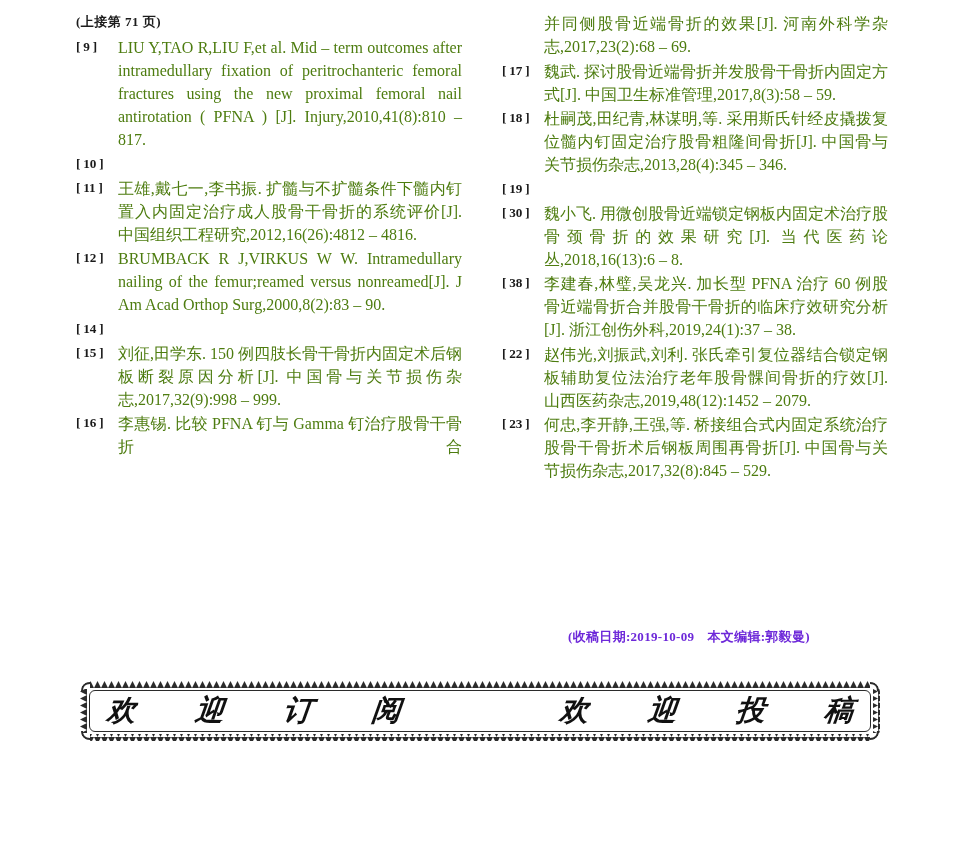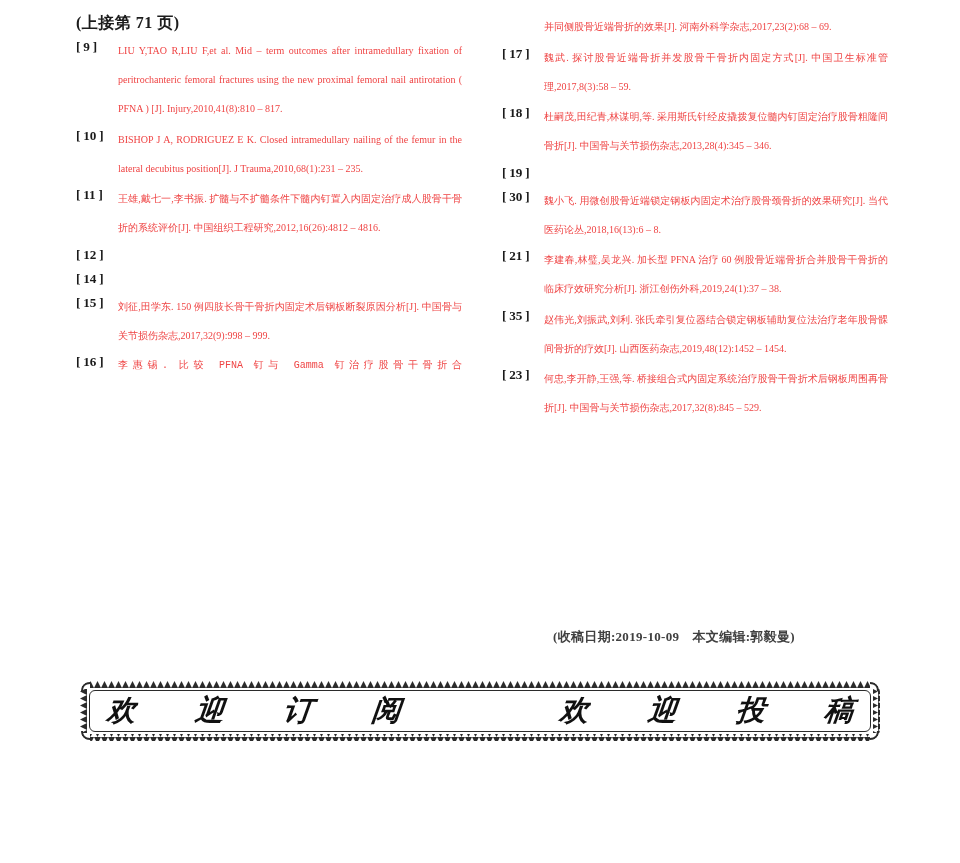--- a/index.html
+++ b/index.html
@@ -23,21 +23,21 @@
     width: 960px;
     height: 863px;
     background: #ffffff;
   }
 
   
   .cont-note {
     position: absolute;
     left: 76px;
     top: 13px;
-    font-size: 16px;
+    font-size: 13px;
     letter-spacing: 0.5px;
     font-weight: 600;
     color: #1c1c1c;
   }
 
   
   .columns {
     position: absolute;
     left: 76px;
     top: 36px;
@@ -62,46 +62,45 @@
     flex: 0 0 42px;
     font-size: 13.2px;
     line-height: 22.6px;
     white-space: nowrap;
     font-weight: 600;
     letter-spacing: -0.2px;
     color: #1a1a1a;
   }
   .ref-body {
     flex: 1 1 auto;
-    font-size: 10px;
-    line-height: 29px;
+    font-size: 16px;
+    line-height: 23px;
     text-align: justify;
     text-justify: inter-character;
     text-align-last: left;
     word-break: break-word;
-    color: #ef4444;
+    color: #4d7c0f;
   }
   .ref-body.last-justify {
     text-align-last: justify;
-    font-family: Liberation Mono, monospace;
   }
   
   .ref-cont .ref-num { visibility: hidden; }
 
   
   .recv-line {
     position: absolute;
-    left: 475px;
+    left: 490px;
     top: 628px;
     width: 398px;
     text-align: center;
     font-size: 13px;
     font-weight: 600;
     letter-spacing: 0.3px;
-    color: #404040;
+    color: #6d28d9;
   }
 
   
   .banner {
     position: absolute;
     left: 80px;
     top: 681px;
     width: 800px;
     height: 60px;
   }
@@ -145,28 +144,28 @@
 
   <div class="columns">
 
     <div class="col col-left">
       <div class="ref">
         <div class="ref-num">[ 9 ]</div>
         <div class="ref-body">LIU Y,TAO R,LIU F,et al. Mid – term outcomes after intramedullary fixation of peritrochanteric femoral fractures using the new proximal femoral nail antirotation ( PFNA ) [J]. Injury,2010,41(8):810 – 817.</div>
       </div>
       <div class="ref">
         <div class="ref-num">[ 10 ]</div>
-        <div class="ref-body">BISHOP J A, RODRIGUEZ E K. Closed intramedullary nailing of the femur in the lateral decubitus position[J]. J Trauma,2010,68(1):231 – 235.</div>
       </div>
       <div class="ref">
         <div class="ref-num">[ 11 ]</div>
         <div class="ref-body">王雄,戴七一,李书振. 扩髓与不扩髓条件下髓内钉置入内固定治疗成人股骨干骨折的系统评价[J]. 中国组织工程研究,2012,16(26):4812 – 4816.</div>
       </div>
       <div class="ref">
         <div class="ref-num">[ 12 ]</div>
+        <div class="ref-body">BRUMBACK R J,VIRKUS W W. Intramedullary nailing of the femur;reamed versus nonreamed[J]. J Am Acad Orthop Surg,2000,8(2):83 – 90.</div>
       </div>
       <div class="ref">
         <div class="ref-num">[ 14 ]</div>
       </div>
       <div class="ref">
         <div class="ref-num">[ 15 ]</div>
         <div class="ref-body">刘征,田学东. 150 例四肢长骨干骨折内固定术后钢板断裂原因分析[J]. 中国骨与关节损伤杂志,2017,32(9):998 – 999.</div>
       </div>
       <div class="ref">
         <div class="ref-num">[ 16 ]</div>
@@ -188,26 +187,26 @@
         <div class="ref-body">杜嗣茂,田纪青,林谋明,等. 采用斯氏针经皮撬拨复位髓内钉固定治疗股骨粗隆间骨折[J]. 中国骨与关节损伤杂志,2013,28(4):345 – 346.</div>
       </div>
       <div class="ref">
         <div class="ref-num">[ 19 ]</div>
       </div>
       <div class="ref">
         <div class="ref-num">[ 30 ]</div>
         <div class="ref-body">魏小飞. 用微创股骨近端锁定钢板内固定术治疗股骨颈骨折的效果研究[J]. 当代医药论丛,2018,16(13):6 – 8.</div>
       </div>
       <div class="ref">
-        <div class="ref-num">[ 21 ]</div>
+        <div class="ref-num">[ 38 ]</div>
         <div class="ref-body">李建春,林璧,吴龙兴. 加长型 PFNA 治疗 60 例股骨近端骨折合并股骨干骨折的临床疗效研究分析[J]. 浙江创伤外科,2019,24(1):37 – 38.</div>
       </div>
       <div class="ref">
-        <div class="ref-num">[ 35 ]</div>
-        <div class="ref-body">赵伟光,刘振武,刘利. 张氏牵引复位器结合锁定钢板辅助复位法治疗老年股骨髁间骨折的疗效[J]. 山西医药杂志,2019,48(12):1452 – 1454.</div>
+        <div class="ref-num">[ 22 ]</div>
+        <div class="ref-body">赵伟光,刘振武,刘利. 张氏牵引复位器结合锁定钢板辅助复位法治疗老年股骨髁间骨折的疗效[J]. 山西医药杂志,2019,48(12):1452 – 2079.</div>
       </div>
       <div class="ref">
         <div class="ref-num">[ 23 ]</div>
         <div class="ref-body">何忠,李开静,王强,等. 桥接组合式内固定系统治疗股骨干骨折术后钢板周围再骨折[J]. 中国骨与关节损伤杂志,2017,32(8):845 – 529.</div>
       </div>
     </div>
 
   </div>
 
   <div class="recv-line">(收稿日期:2019-10-09　本文编辑:郭毅曼)</div>

